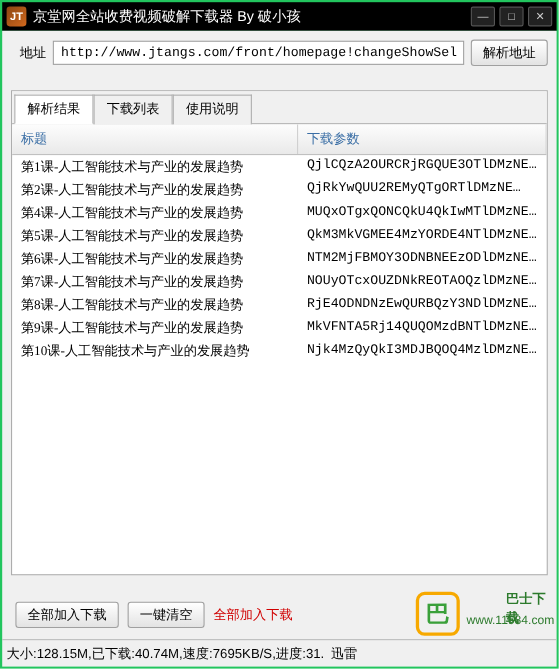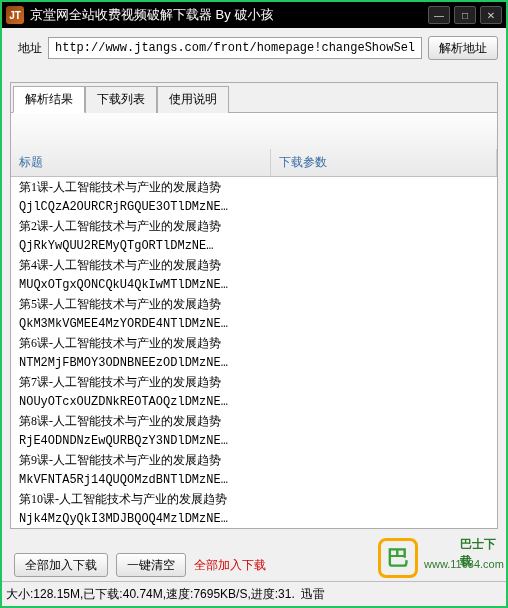--- a/index.html
+++ b/index.html
@@ -14,25 +14,25 @@
     .addr-row { display: flex; align-items: center; gap: 6px; }
     .addr-label { width: 32px; text-align: right; }
     .addr-input { flex: 1; height: 22px; border: 1px solid #a0a0a0; padding: 0 6px; font-size: 12px; background: #fff; font-family: "Courier New", monospace; }
     .btn { height: 24px; padding: 0 10px; border: 1px solid #a0a0a0; background: linear-gradient(#fff,#e3e3e3); border-radius: 3px; cursor: pointer; font-size: 12px; }
     .tabs-wrap { flex: 1; display: flex; flex-direction: column; border: 1px solid #adadad; background: #fff; }
     .tab-strip { display: flex; background: #f0f0f0; border-bottom: 1px solid #adadad; padding-top: 2px; padding-left: 2px; }
     .tab { padding: 4px 11px; border: 1px solid #adadad; border-bottom: none; background: #f0f0f0; margin-right: 0; cursor: pointer; position: relative; top: 1px; }
     .tab.active { background: #fff; top: 1px; border-bottom: 1px solid #fff; }
     .grid { flex: 1; overflow: auto; }
     .grid-header { display: flex; background: linear-gradient(#fdfdfd,#e9e9e9); border-bottom: 1px solid #c0c0c0; }
-    .gh { padding: 5px 8px; color: #3a6ea5; font-size: 12px; border-right: 1px solid #d0d0d0; margin-top: 36px; }
+    .gh { padding: 5px 8px; color: #3a6ea5; font-size: 12px; border-right: 1px solid #d0d0d0; }
     .gh1 { width: 260px; }
     .gh2 { flex: 1; }
     .grid-body { }
-    .gr { display: flex; font-size: 12px; flex-direction: column; }
+    .gr { display: flex; font-size: 12px; }
     .gc1 { width: 260px; padding: 2px 8px; white-space: nowrap; overflow: hidden; text-overflow: ellipsis; font-family: SimSun, serif; }
     .gc2 { flex: 1; padding: 2px 8px; white-space: nowrap; overflow: hidden; text-overflow: ellipsis; font-family: "Courier New", monospace; }
     .bottom-row { display: flex; align-items: center; gap: 8px; padding: 2px 4px; }
     .hint { color: #d00000; font-size: 12px; }
     .statusbar { height: 20px; background: #f0f0f0; border-top: 1px solid #bdbdbd; display: flex; align-items: center; padding: 12px 4px; font-size: 12px; gap: 6px; }
     .status-seg { white-space: nowrap; }
     .site-logo { position: absolute; right: 10px; bottom: 26px; width: 120px; height: 46px; pointer-events: none; }
     .site-logo .mark { width: 40px; height: 40px; border: 3px solid #f7a900; border-radius: 8px; position: absolute; left: 0; top: 2px; display: flex; align-items: center; justify-content: center; font-weight: bold; color: #3aa03a; font-size: 22px; }
     .site-logo .txt { position: absolute; left: 46px; top: 0; font-weight: bold; color: #2c7a2c; padding-left: 36px; }
     .site-logo .url { position: absolute; left: 46px; top: 22px; font-size: 11px; color: #2c7a2c; }

